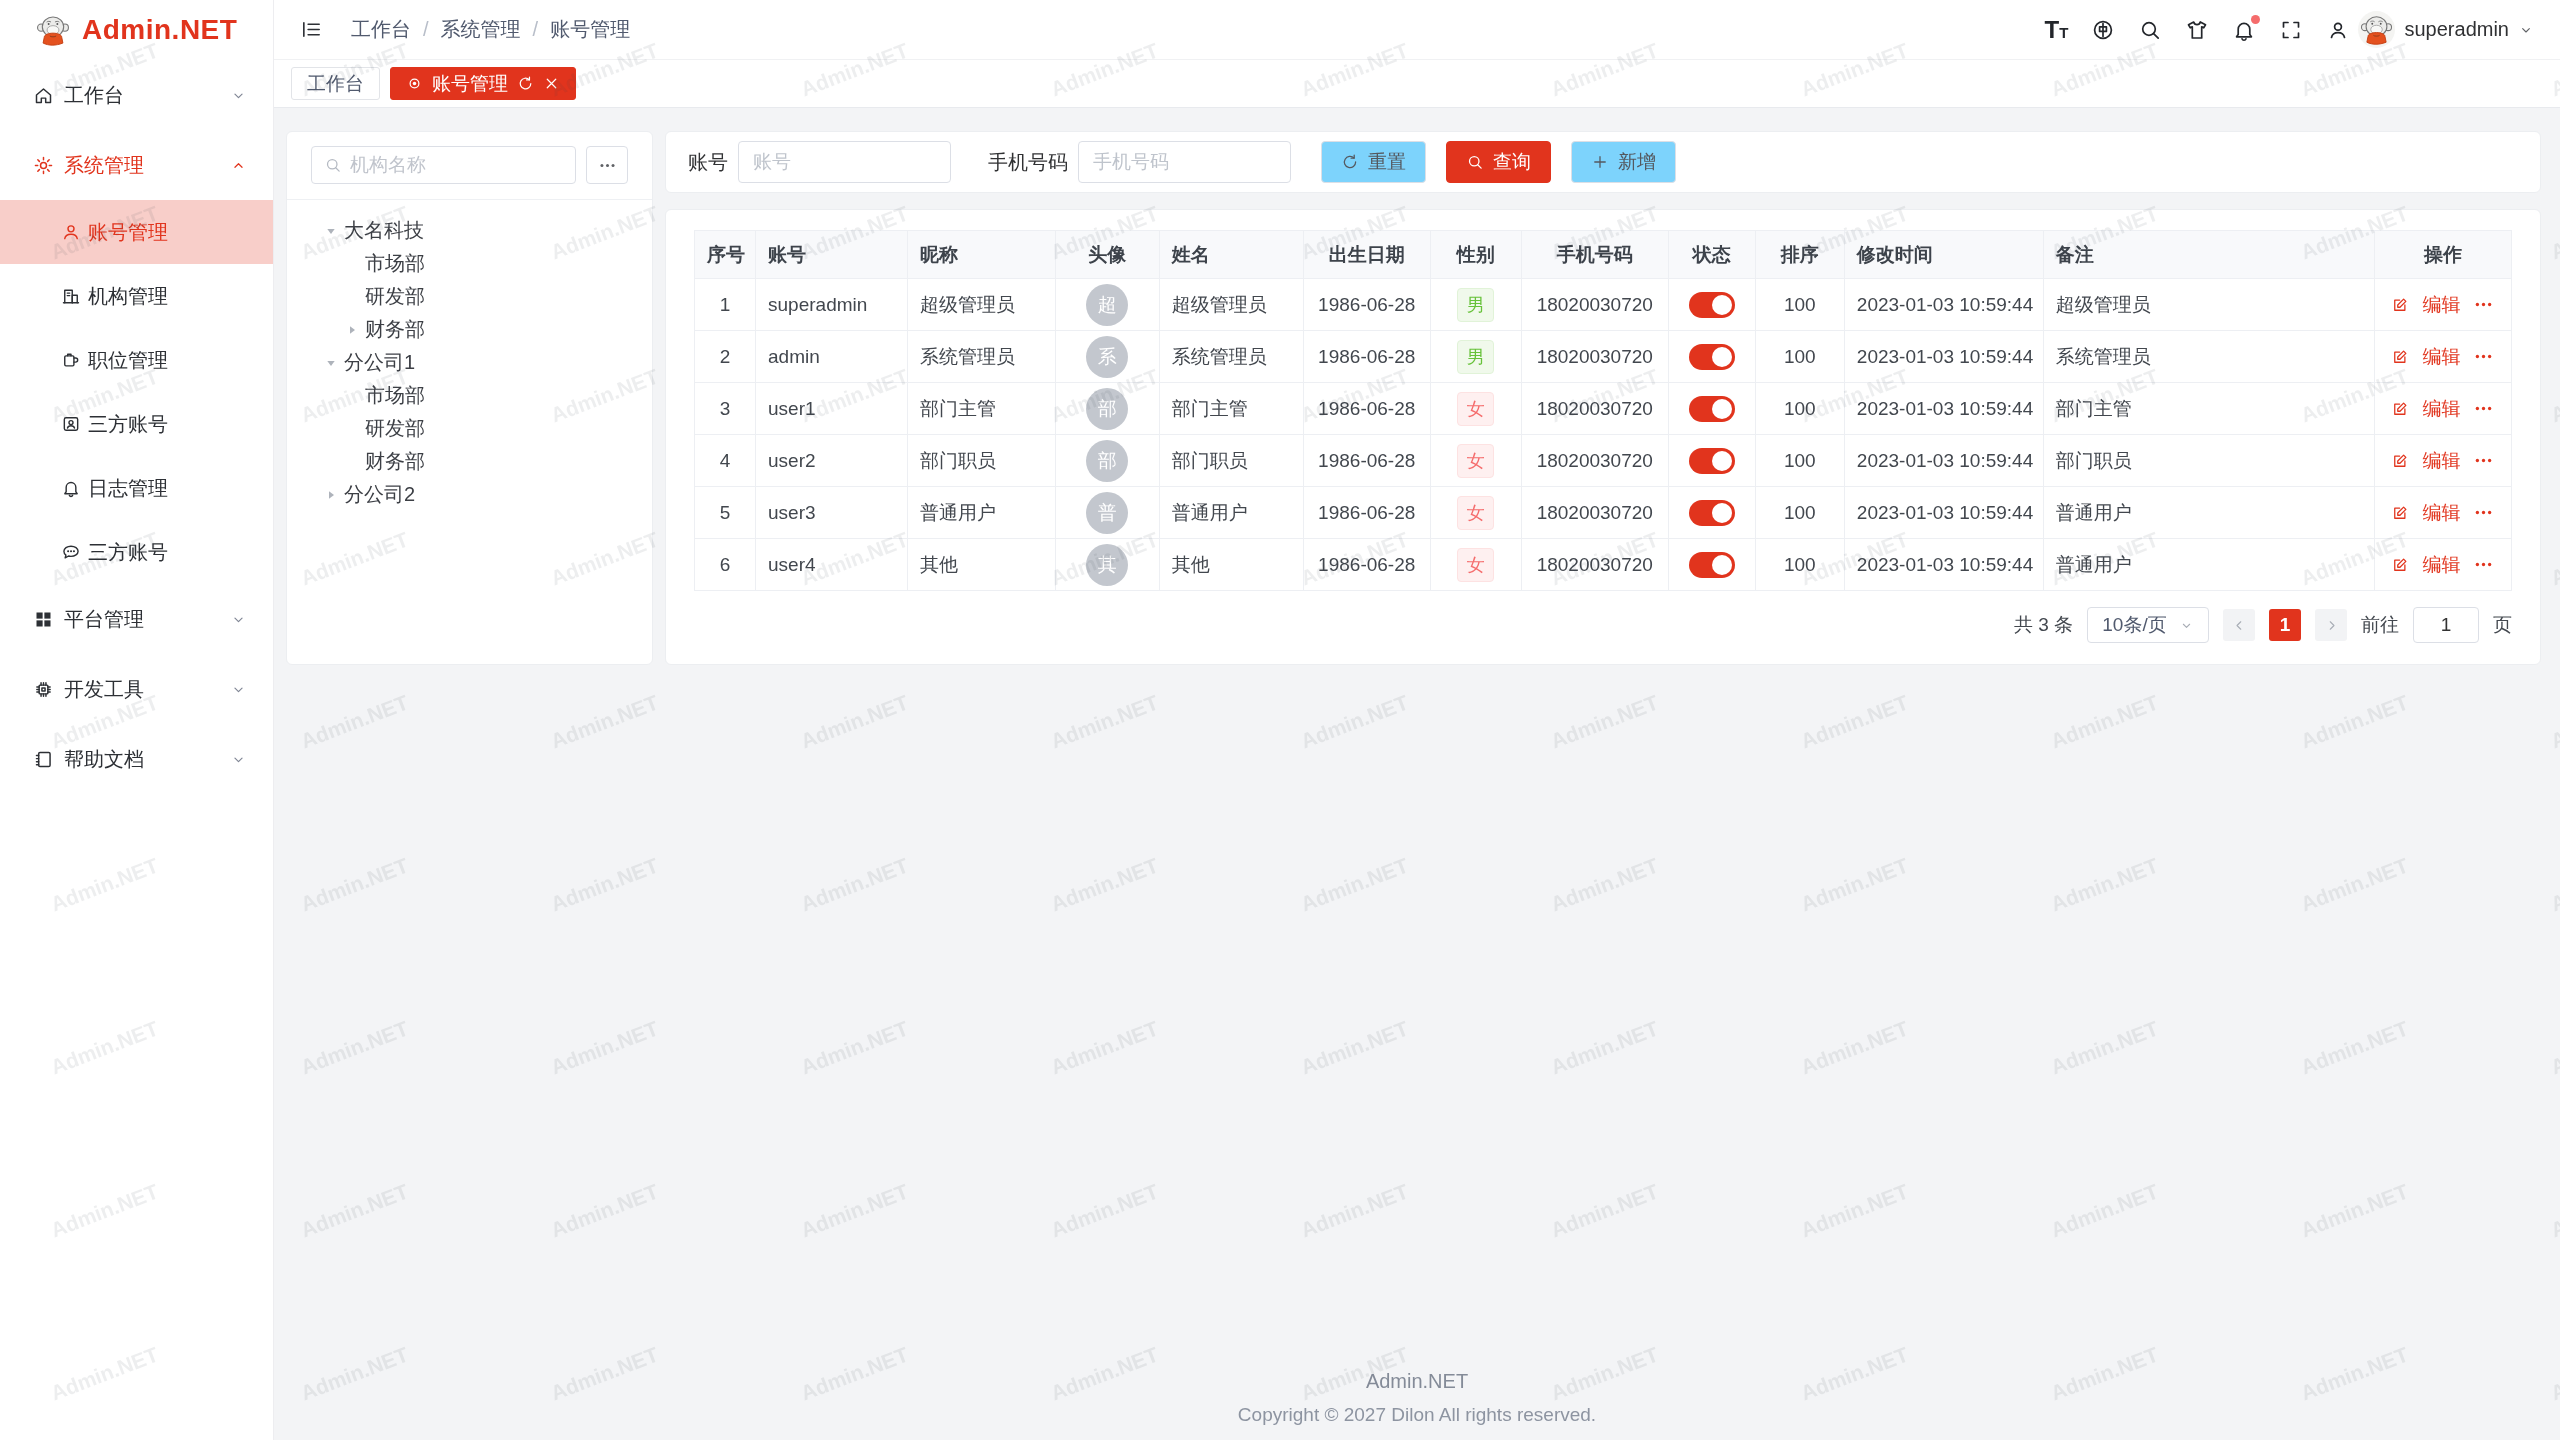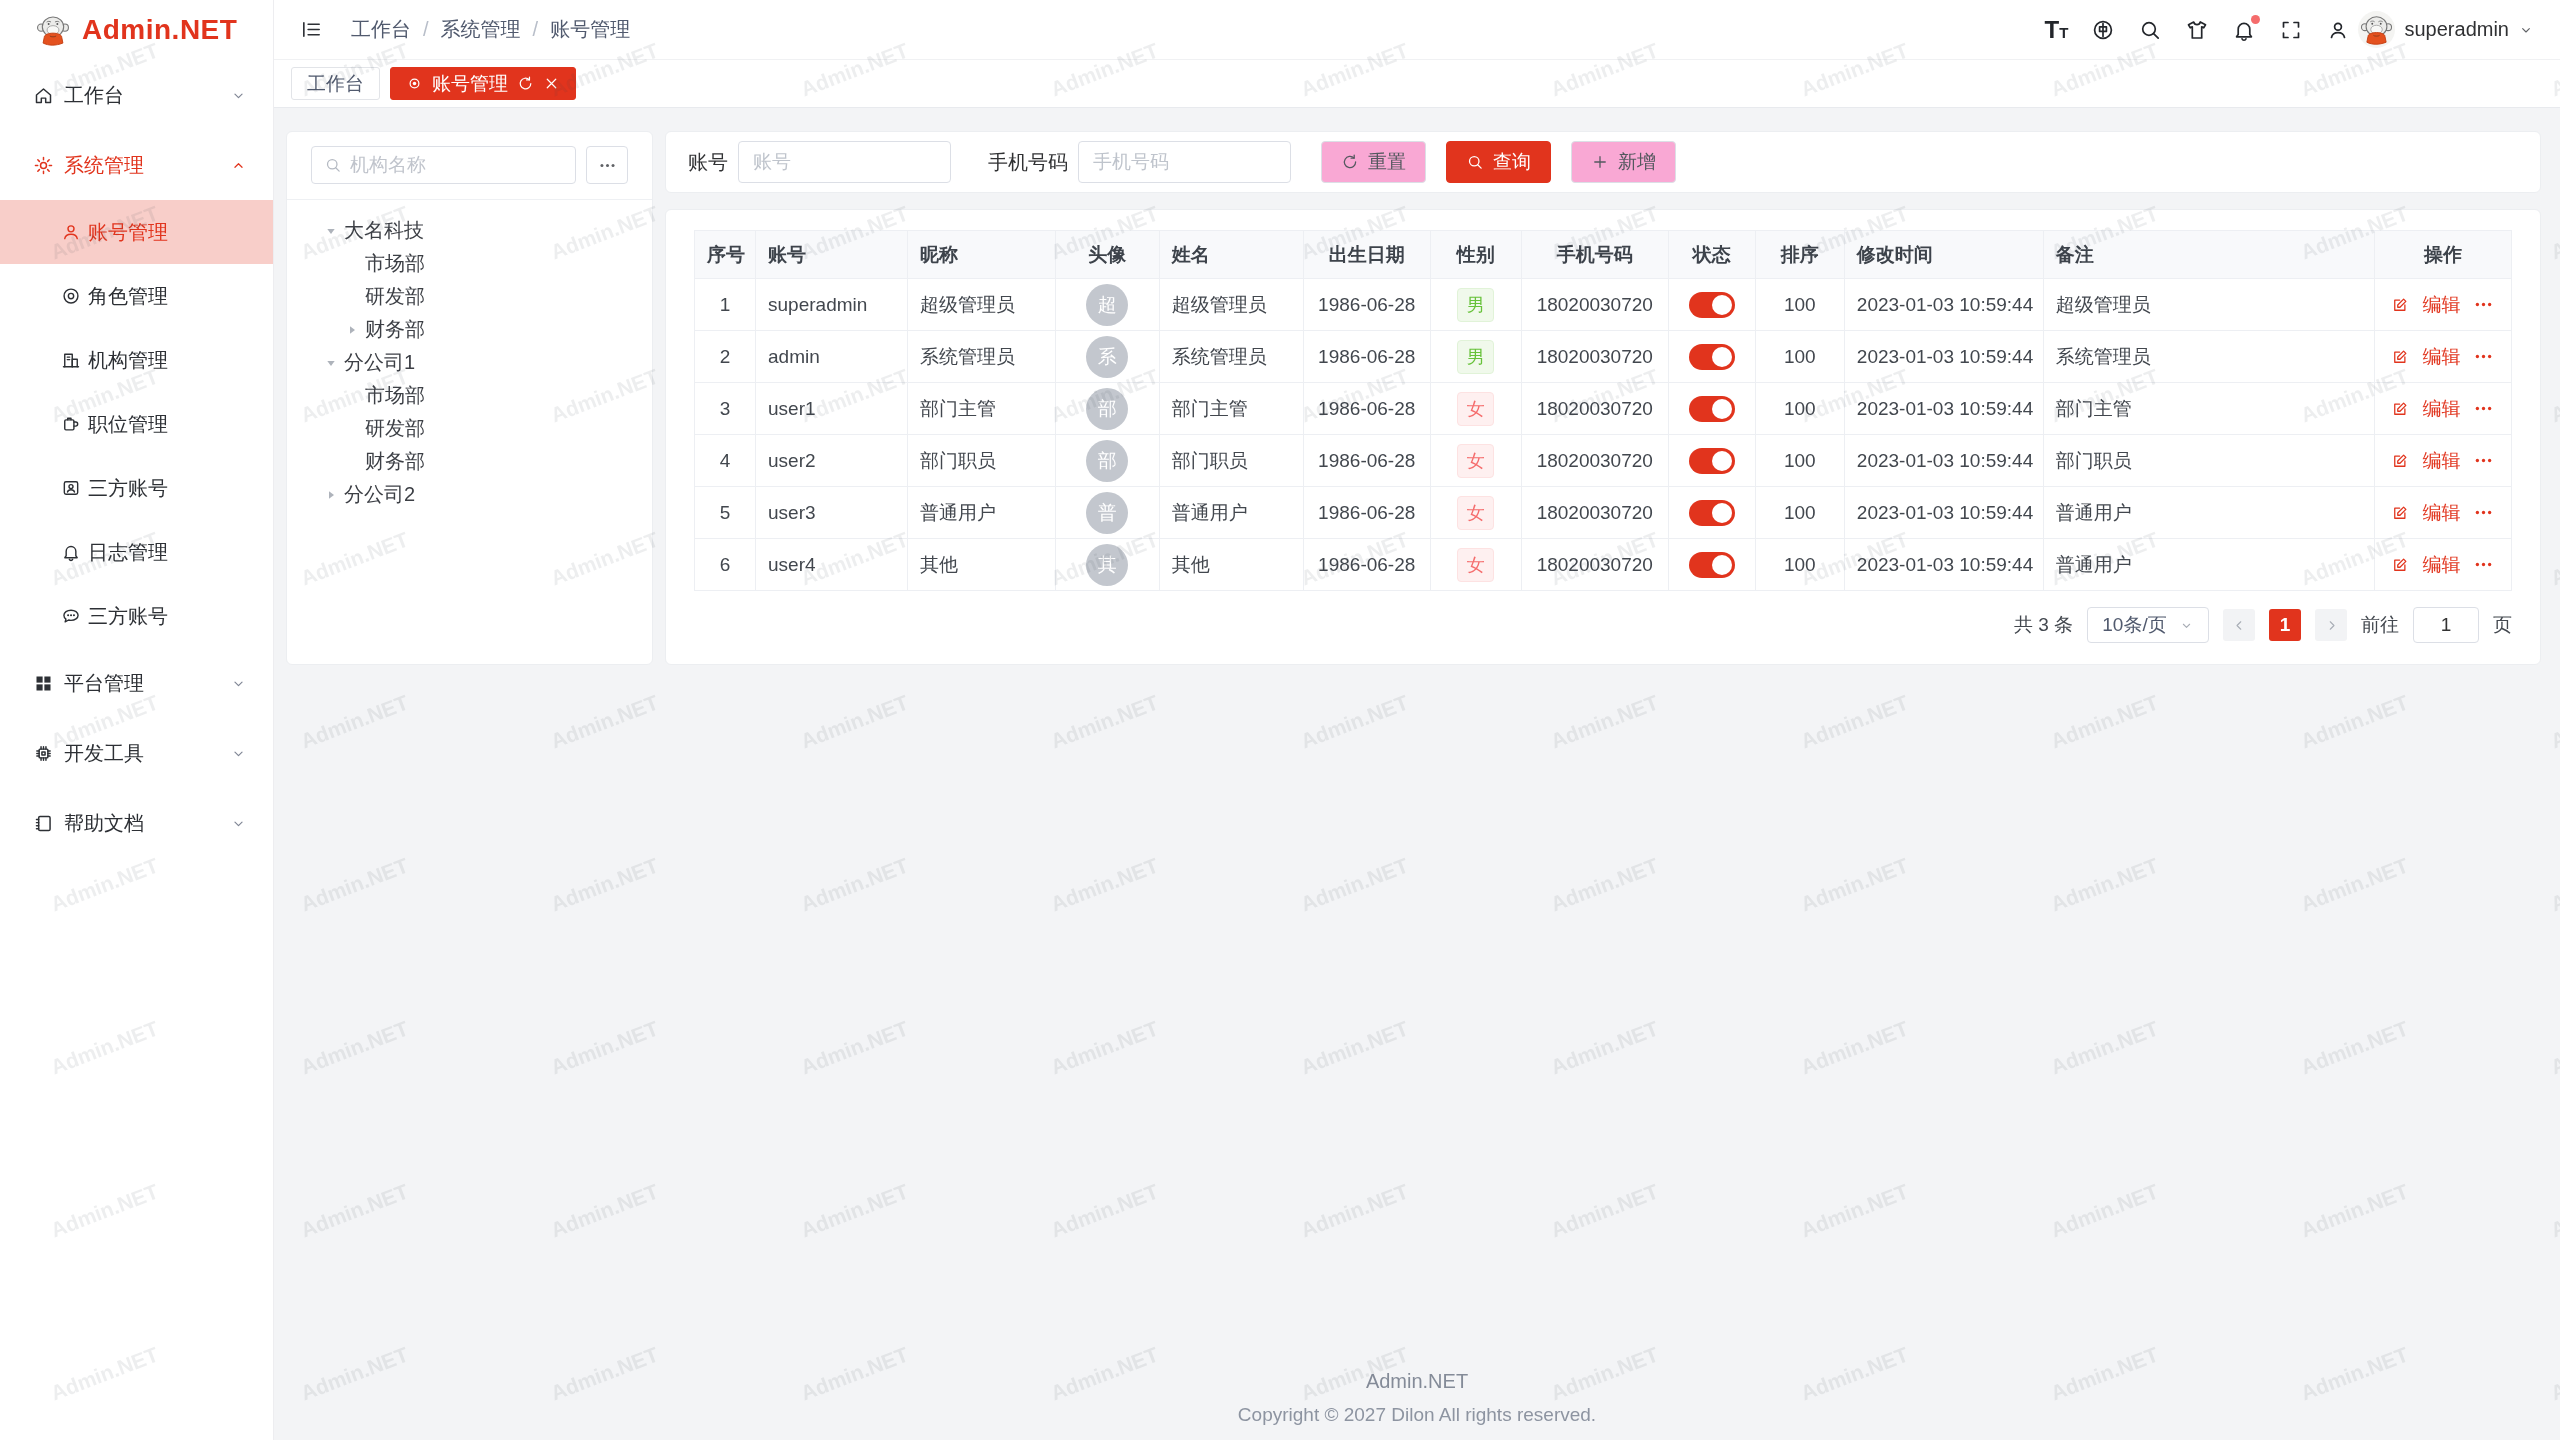--- a/index.html
+++ b/index.html
@@ -61,21 +61,21 @@
 .tree{padding:14px 0;}
 .tree-node{height:33px;display:flex;align-items:center;font-size:20px;color:#3c3f45;cursor:pointer;}
 .tn-caret{width:16px;height:16px;margin-right:5px;color:#aeb3bb;flex:none;}
 
 .filter-panel{left:391px;top:23px;width:1876px;height:62px;display:flex;align-items:center;padding:0 22px;}
 .f-label{font-size:20px;color:#303133;margin-right:10px;white-space:nowrap;}
 .f-input{width:213px;height:42px;border:1px solid var(--border);border-radius:4px;padding:0 14px;font-size:19px;color:#333;outline:none;}
 .f-input::placeholder{color:#bfc4cc;}
 .gap-phone{margin-left:37px;}
 .btns{margin-left:30px;display:flex;gap:20px;}
-.btn{height:42px;border-radius:4px;border:1px solid var(--border);background:#f9a8d4;display:inline-flex;align-items:center;justify-content:center;gap:9px;font-size:19px;color:#54585f;padding:0 19px;cursor:pointer;white-space:nowrap;}
+.btn{height:42px;border-radius:4px;border:1px solid var(--border);background:#7dd3fc;display:inline-flex;align-items:center;justify-content:center;gap:9px;font-size:19px;color:#54585f;padding:0 19px;cursor:pointer;white-space:nowrap;}
 .btn .icon{width:18px;height:18px;}
 .btn.primary{background:var(--red);border-color:var(--red);color:#fff;}
 
 .table-panel{left:391px;top:101px;width:1876px;height:456px;padding:20px 28px 0;}
 table{width:100%;border-collapse:collapse;table-layout:fixed;}
 th,td{border:1px solid var(--line);font-size:19px;overflow:hidden;white-space:nowrap;}
 th{height:48px;background:#f8f9fb;font-weight:bold;color:#3d434b;padding:0 12px;}
 td{height:52px;color:#42474e;padding:0 12px;}
 .al{text-align:left;} .ac{text-align:center;}
 .avatar-cell{width:42px;height:42px;border-radius:50%;background:#c3c7ce;color:#fff;font-size:19px;display:flex;align-items:center;justify-content:center;margin:0 auto;}
@@ -155,29 +155,20 @@
           </span>
         </div>
         <div class="menu-item submenu-item active">
           <span class="icon mi-icon">
             <svg viewBox="0 0 24 24" fill="none" stroke="currentColor" stroke-width="1.7" stroke-linecap="round" stroke-linejoin="round">
               <circle cx="12" cy="8.2" r="3.6"></circle>
               <path d="M4.5 20c.6-3.6 3.7-5.4 7.5-5.4s6.9 1.8 7.5 5.4"></path>
             </svg>
           </span>
           <span class="mi-label">账号管理</span>
-        </div>
-        <div class="menu-item submenu-item">
-          <span class="icon mi-icon">
-            <svg viewBox="0 0 24 24" fill="none" stroke="currentColor" stroke-width="1.7" stroke-linecap="round" stroke-linejoin="round">
-              <circle cx="12" cy="12" r="8.3"></circle>
-              <circle cx="12" cy="12" r="3.2"></circle>
-            </svg>
-          </span>
-          <span class="mi-label">角色管理</span>
         </div>
         <div class="menu-item submenu-item">
           <span class="icon mi-icon">
             <svg viewBox="0 0 24 24" fill="none" stroke="currentColor" stroke-width="1.7" stroke-linecap="round" stroke-linejoin="round">
               <path d="M4.5 20V5h9v15"></path>
               <path d="M13.5 20v-9h6v9"></path>
               <path d="M3 20h18"></path>
               <path d="M7.5 8.5h3M7.5 11.5h3"></path>
             </svg>
           </span>

